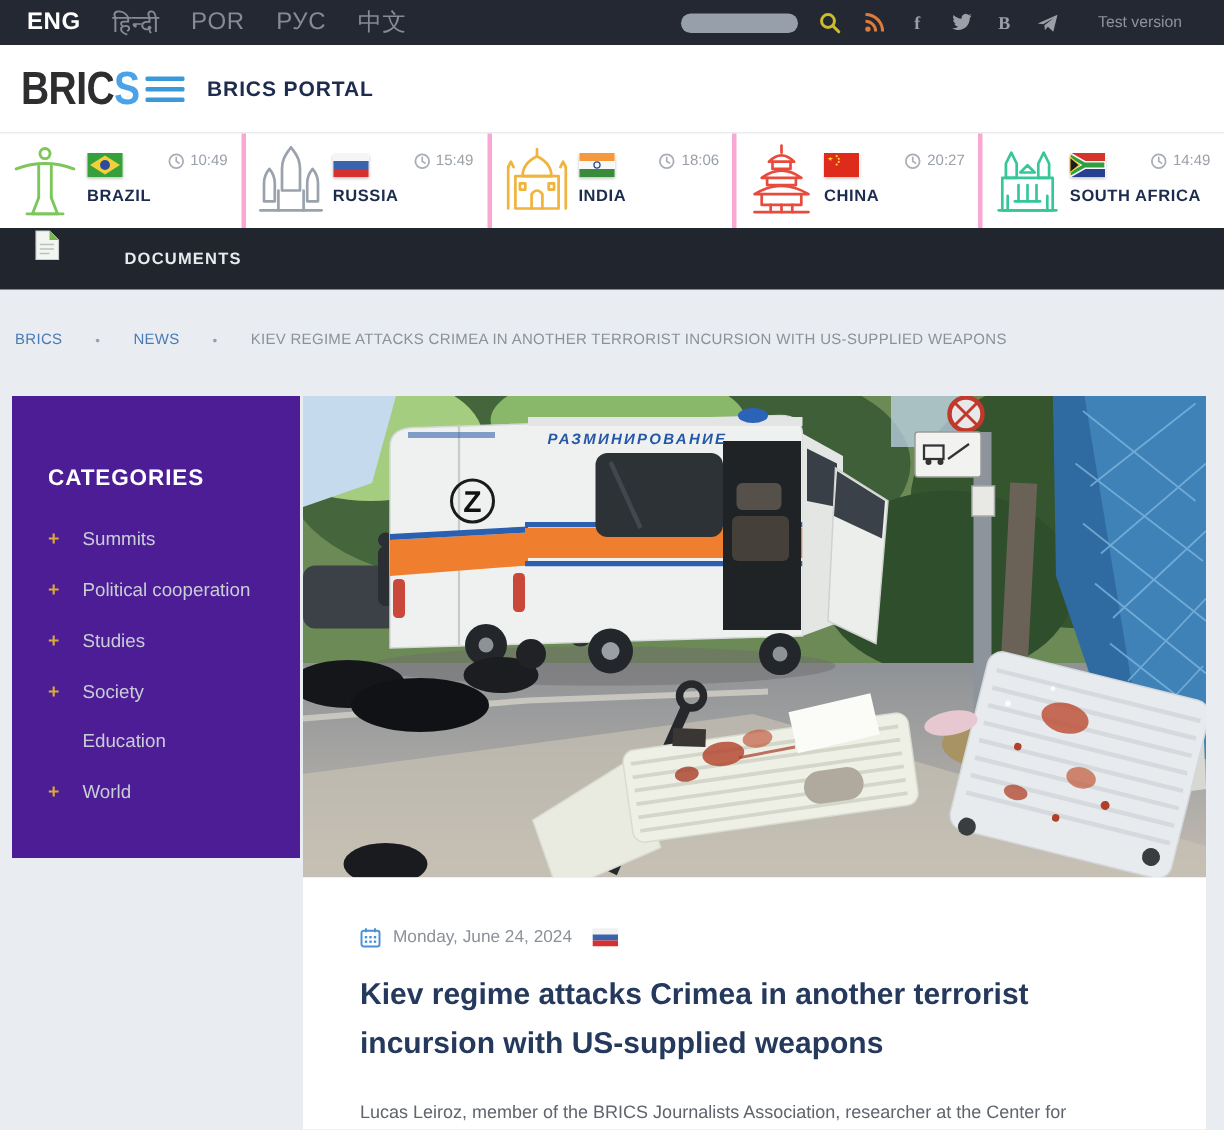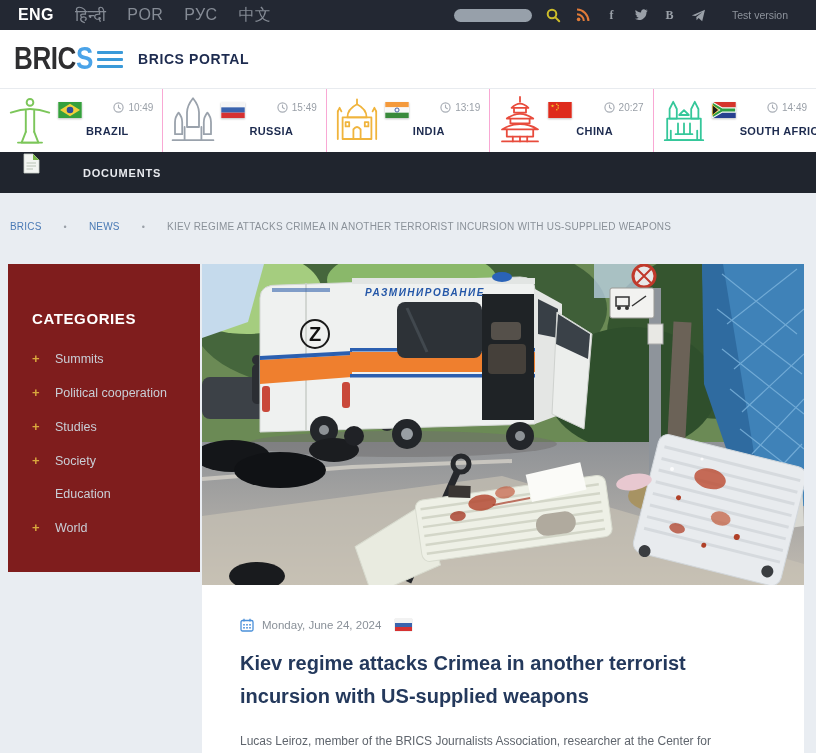--- a/index.html
+++ b/index.html
@@ -27,44 +27,44 @@
           transform-origin:left center; }
   .logo .dark { color:#2e2e30; } .logo .blue { color:#4aa3e8; }
   .burger { position:absolute; left:97px; top:21px; width:26px; height:17px; cursor:pointer; }
   .burger span { display:block; height:3px; background:#3a9ad9; border-radius:1px; margin-bottom:4px; }
   .portal-title { position:absolute; left:138px; top:0; height:58px; display:flex; align-items:center;
                   font-size:14px; font-weight:800; color:#1d2b4f; letter-spacing:.6px; }
 
   
   .countries { position:absolute; top:88px; left:0; width:816px; height:64px; background:#fff;
                border-top:1px solid #e8ebef; display:flex; }
-  .ccell { flex:1; position:relative; border-right:1px solid #f9a8d4; cursor:pointer; }
+  .ccell { flex:1; position:relative; border-right:3px solid #f9a8d4; cursor:pointer; }
   .ccell:last-child { border-right:none; }
   .landmark { position:absolute; left:6px; top:5px; }
   .cflag { position:absolute; left:58px; top:13px; box-shadow:0 1px 2px rgba(0,0,0,.25); }
   .ctime { position:absolute; right:9px; top:13px; display:flex; align-items:center; gap:4px;
            font-size:10px; color:#9aa0a8; }
   .cname { position:absolute; left:58px; top:36px; font-size:11px; font-weight:800;
-           color:#1d2b4f; letter-spacing:.4px; white-space:nowrap;margin-left:28px; }
+           color:#1d2b4f; letter-spacing:.4px; white-space:nowrap; }
 
   
   .navbar { position:absolute; top:152px; left:0; width:816px; height:41px; background:#20252e;padding-left:28px; }
   .doc-icon { position:absolute; left:22px; top:1px; }
   .documents-label { position:absolute; left:83px; top:0; height:41px; display:flex; align-items:center;
                      color:#e8eaee; font-size:11px; font-weight:700; letter-spacing:.8px; cursor:pointer; }
 
   
   .breadcrumb { position:absolute; top:221px; left:10px; width:790px; font-size:10px;
                 letter-spacing:.2px; white-space:nowrap; display:flex; align-items:center; gap:22px; }
   .bc-link { color:#4a7ab5; cursor:pointer; }
   .bc-dot { color:#9aa0a8; font-size:9px; }
   .bc-current { color:#8a9199; }
 
   
-  .sidebar { position:absolute; left:8px; top:264px; width:192px; height:308px; background:#7f1d1d;
+  .sidebar { position:absolute; left:8px; top:264px; width:192px; height:308px; background:#4c1d95;
              padding:46px 22px 0 24px; }
   .cat-title { color:#fff; font-size:15px; font-weight:800; letter-spacing:.6px; margin-bottom:24px; }
   .cat-item { display:flex; gap:13px; margin-bottom:19px; cursor:pointer; align-items:baseline; }
   .cat-plus { color:#d9a83d; width:10px; font-size:13px; font-weight:700; flex:none; }
   .cat-label { color:#c9ced6; font-size:12.5px; }
 
   
   .photo { position:absolute; left:202px; top:264px; width:602px; height:321px; overflow:hidden; }
 
   
@@ -194,21 +194,21 @@
       <rect width="22" height="5" fill="#f49a3c"></rect>
         <rect y="5" width="22" height="5" fill="#f8f8f8"></rect>
         <rect y="10" width="22" height="5" fill="#3a8a3c"></rect>
         <circle cx="11" cy="7.5" r="1.9" fill="none" stroke="#2b4b9b" stroke-width="0.8"></circle>
     </svg>
     <span class="ctime">
         <svg width="11" height="11" viewBox="0 0 12 12">
           <circle cx="6" cy="6" r="5" fill="none" stroke="#a9aeb6" stroke-width="1.3"></circle>
           <path d="M6 3.2 V6 L8 7.4" fill="none" stroke="#a9aeb6" stroke-width="1.2" stroke-linecap="round"></path>
         </svg>
-        <span>13:19</span>
+        <span>18:06</span>
       </span>
     <span class="cname">INDIA</span>
   </div>
 
   <div class="ccell">
     <svg class="landmark" width="48" height="54" viewBox="0 0 40 44" fill="none" stroke="#e84b3c" stroke-width="1.5" stroke-linecap="round" stroke-linejoin="round">
       <path d="M20 2 V6"></path>
         <path d="M13 11 Q20 4 27 11 Z"></path>
         <path d="M15 11 V15 H25 V11"></path>
         <path d="M9 20 Q20 12 31 20 Z"></path>

